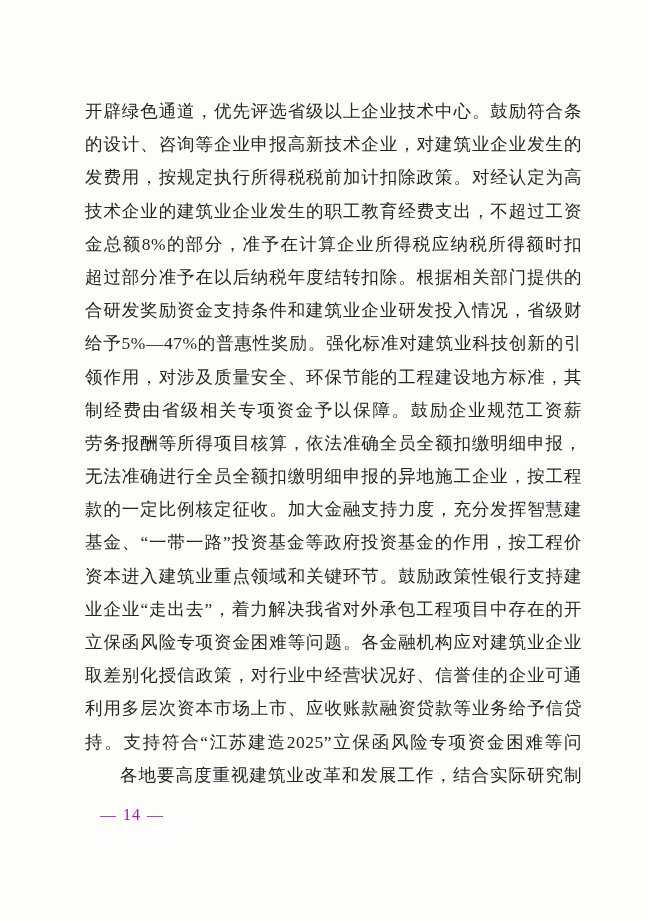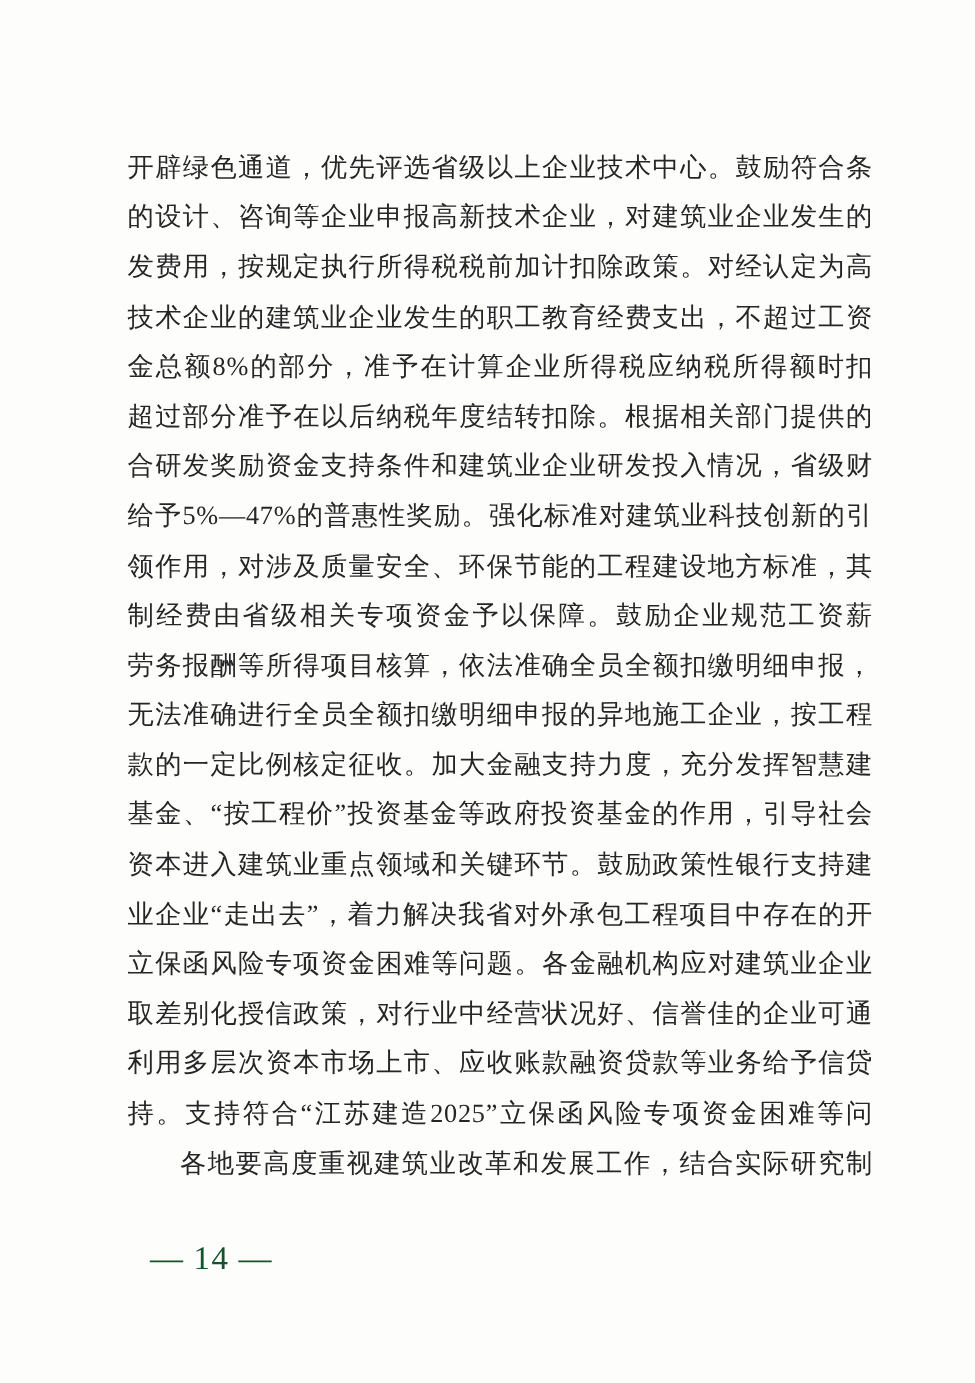--- a/index.html
+++ b/index.html
@@ -35,23 +35,23 @@
   .line.j {
     text-align-last: justify;
     -moz-text-align-last: justify;
   }
   .line.ind {
     text-indent: 2em;
   }
   .footer {
     position: absolute;
     left: 100px;
-    top: 826px;
-    font-size: 22px;
-    color: #14532d;
+    top: 806px;
+    font-size: 16px;
+    color: #a21caf;
     letter-spacing: 1px;
   }
   .footer .num {
     padding: 0 6px;
   }
 </style>
 </head>
 <body>
 
 <div class="page">
@@ -62,21 +62,21 @@
       <div class="line j">技术企业的建筑业企业发生的职工教育经费支出，不超过工资薪</div>
       <div class="line j">金总额8%的部分，准予在计算企业所得税应纳税所得额时扣除，</div>
       <div class="line j">超过部分准予在以后纳税年度结转扣除。根据相关部门提供的综</div>
       <div class="line j">合研发奖励资金支持条件和建筑业企业研发投入情况，省级财政</div>
       <div class="line j">给予5%—47%的普惠性奖励。强化标准对建筑业科技创新的引</div>
       <div class="line j">领作用，对涉及质量安全、环保节能的工程建设地方标准，其编</div>
       <div class="line j">制经费由省级相关专项资金予以保障。鼓励企业规范工资薪金、</div>
       <div class="line j">劳务报酬等所得项目核算，依法准确全员全额扣缴明细申报，对</div>
       <div class="line j">无法准确进行全员全额扣缴明细申报的异地施工企业，按工程价</div>
       <div class="line j">款的一定比例核定征收。加大金融支持力度，充分发挥智慧建筑</div>
-      <div class="line j">基金、“按工程价”投资基金等政府投资基金的作用，引导社会</div>
+      <div class="line j">基金、“一带一路”投资基金等政府投资基金的作用，按工程价</div>
       <div class="line j">资本进入建筑业重点领域和关键环节。鼓励政策性银行支持建筑</div>
       <div class="line j">业企业“走出去”，着力解决我省对外承包工程项目中存在的开</div>
       <div class="line j">立保函风险专项资金困难等问题。各金融机构应对建筑业企业采</div>
       <div class="line j">取差别化授信政策，对行业中经营状况好、信誉佳的企业可通过</div>
       <div class="line j">利用多层次资本市场上市、应收账款融资贷款等业务给予信贷支</div>
       <div class="line j">持。支持符合“江苏建造2025”立保函风险专项资金困难等问题，</div>
       <div class="line j ind">各地要高度重视建筑业改革和发展工作，结合实际研究制定</div>
     </div>
   <div class="footer">
     <span>—</span><span class="num">14</span><span>—</span>

